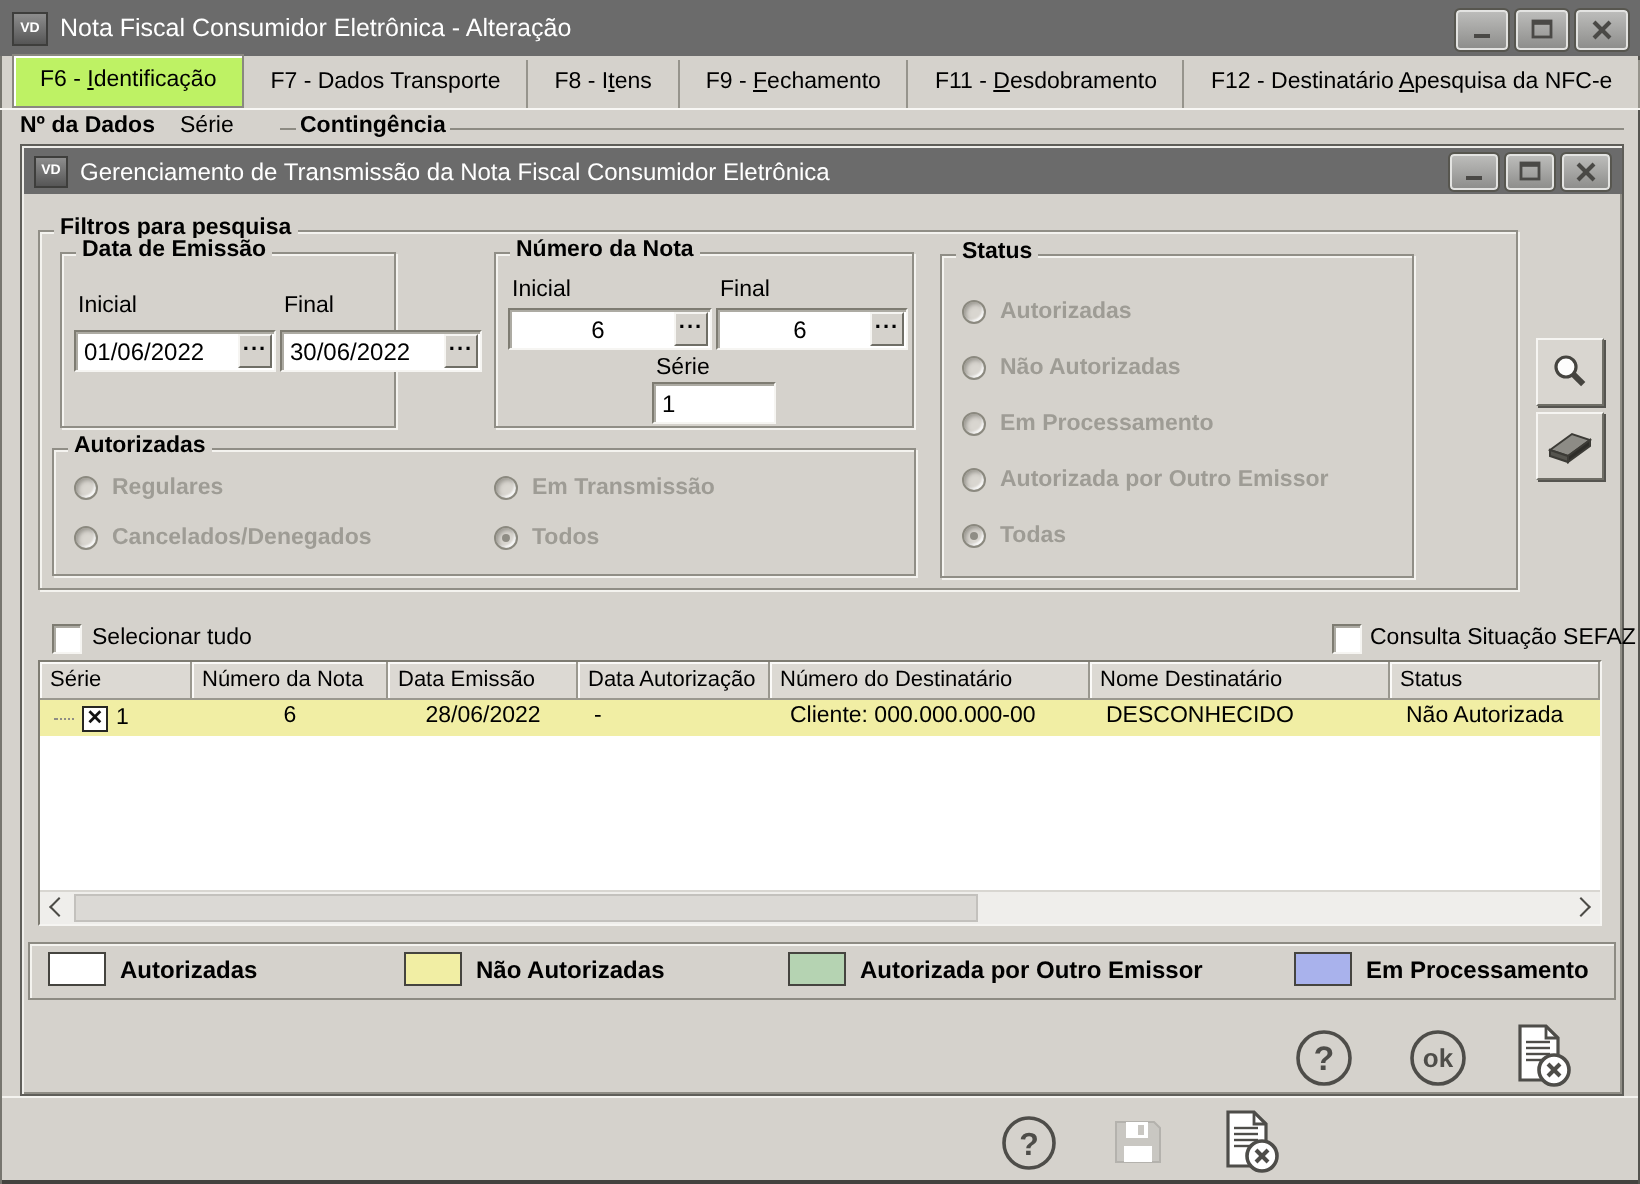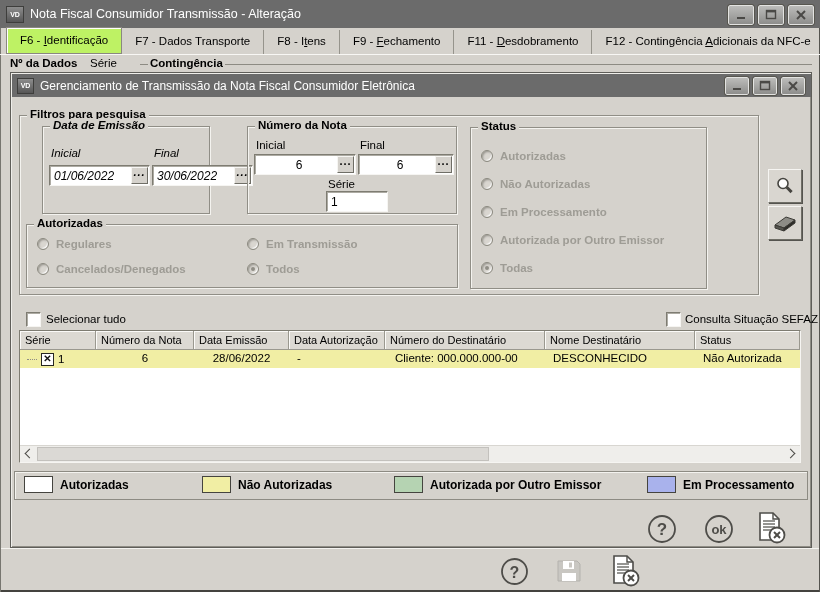--- a/index.html
+++ b/index.html
@@ -27,21 +27,21 @@
   
   .bgline{position:absolute;top:64px;left:140px;width:672px;border-top:1px solid #8d8b83;}
   .bglabel{position:absolute;top:57px;font-weight:bold;background:#d5d2cc;padding:0 2px;white-space:nowrap;}
   .bglabel.reg{font-weight:normal;}
   
   .dialog{position:absolute;left:10px;top:72px;width:802px;height:476px;background:#d5d2cc;
     border:1px solid #5f5e59;box-shadow:inset 1px 1px 0 #efeeea, inset -1px -1px 0 #8f8d85;box-sizing:border-box;}
   .group{position:absolute;border:1px solid #908e86;box-shadow:inset 1px 1px 0 #f4f3ef,1px 1px 0 #f4f3ef;box-sizing:border-box;}
   .cap{position:absolute;top:-8px;left:7px;background:#d5d2cc;padding:0 3px;font-weight:bold;white-space:nowrap;}
   .filtros{left:8px;top:42px;width:740px;height:180px;}
-  .g-data{left:22px;top:10px;width:168px;height:88px;font-style:italic;}
+  .g-data{left:10px;top:10px;width:168px;height:88px;}
   .g-num{left:227px;top:10px;width:210px;height:88px;}
   .g-status{left:450px;top:11px;width:237px;height:162px;}
   .g-docs{left:6px;top:108px;width:432px;height:64px;}
   .lbl{position:absolute;white-space:nowrap;}
   .tbox{position:absolute;height:21px;background:#fff;border:1px solid;border-color:#7e7c72 #f6f5f2 #f6f5f2 #7e7c72;
     box-shadow:inset 1px 1px 0 #adaba3;display:flex;align-items:center;font-size:12px;box-sizing:border-box;}
   .tval{padding-left:4px;}
   .tbox.center .tval{flex:1;text-align:center;padding-right:16px;}
   .dots{position:absolute;right:1px;top:1px;bottom:1px;width:17px;background:#d5d2cc;border:1px solid;
     border-color:#f6f5f2 #6f6e66 #6f6e66 #f6f5f2;font-weight:bold;font-size:11px;text-align:center;
@@ -89,21 +89,21 @@
 </style>
 </head>
 <body>
 
 <div class="screen">
 
   <div class="titlebar main-tb">
     <div class="app-icon">
         <span>VD</span>
       </div>
-    <span class="tb-title">Nota Fiscal Consumidor Transmissão - Alteração</span>
+    <span class="tb-title">Nota Fiscal Consumidor Eletrônica - Alteração</span>
     <div class="tb-btns">
       <div class="tb-btn">
           <svg width="14" height="12">
             <rect x="3" y="8" width="8" height="2" fill="#4a4946"></rect>
           </svg>
         </div>
       <div class="tb-btn">
           <svg width="14" height="12">
             <rect x="2.5" y="1.5" width="9" height="8" fill="none" stroke="#4a4946" stroke-width="1.4"></rect>
             <rect x="2" y="1" width="10" height="2.4" fill="#4a4946"></rect>
@@ -117,21 +117,21 @@
         </div>
     </div>
   </div>
 
   <div class="tabbar">
     <div class="tab active"><span>F6 - </span><span class="u">I</span><span>dentificação</span></div>
     <div class="tab"><span>F7 - Dados Transporte</span><span class="u"></span><span></span></div>
     <div class="tab"><span>F8 - I</span><span class="u">t</span><span>ens</span></div>
     <div class="tab"><span>F9 - </span><span class="u">F</span><span>echamento</span></div>
     <div class="tab"><span>F11 - </span><span class="u">D</span><span>esdobramento</span></div>
-    <div class="tab"><span>F12 - Contingência </span><span class="u">A</span><span>dicionais da NFC-e</span></div>
+    <div class="tab"><span>F12 - Destinatário </span><span class="u">A</span><span>pesquisa da NFC-e</span></div>
   </div>
 
   <div class="bgline"></div>
   <span class="bglabel" style="left:8px">Nº da Dados</span>
   <span class="bglabel reg" style="left:88px">Série</span>
   <span class="bglabel" style="left:148px">Contingência</span>
 
   <div class="dialog">
     <div class="titlebar dlg-tb">
       <div class="app-icon" style="width:15px;height:14px">

